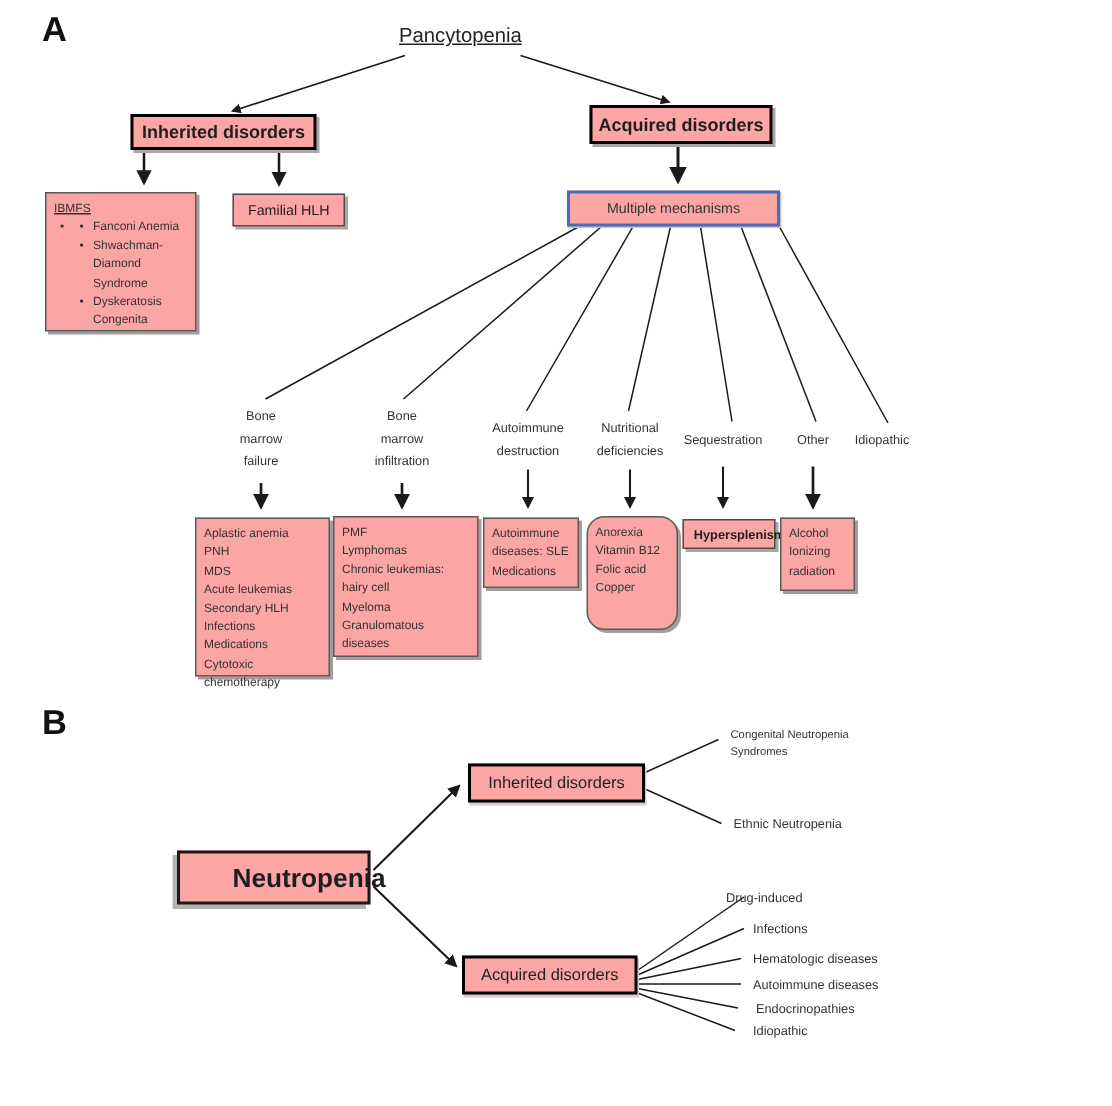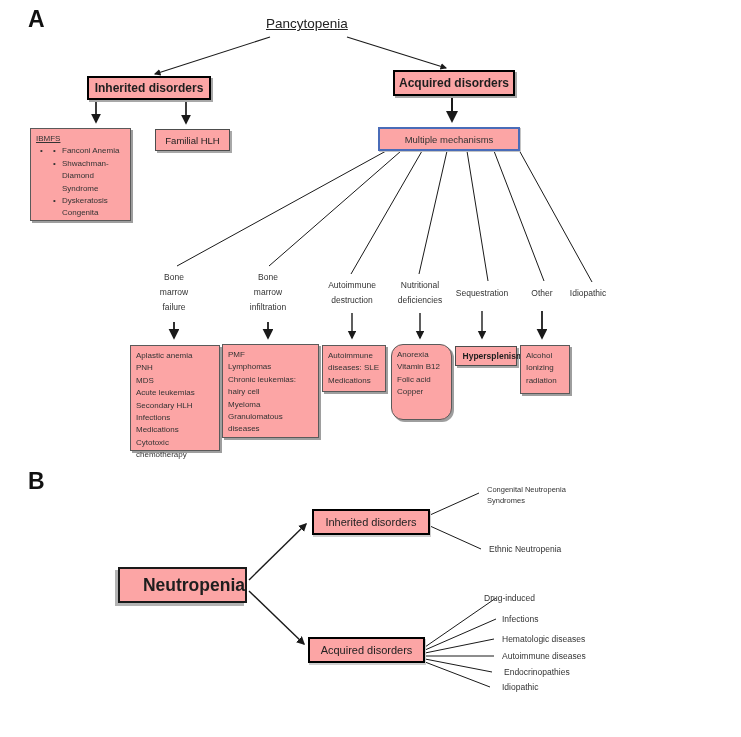--- a/index.html
+++ b/index.html
@@ -33,21 +33,21 @@
     position:absolute;transform:translateX(-50%);text-align:center;
     font-size:8.5px;line-height:1.75;white-space:pre-line;color:#333;
   }
   .b-child{position:absolute;font-size:8.5px;color:#333;line-height:1.5;}
   .bullet-list div{position:relative;padding-left:13px;}
   .bullet-list div::before{content:"•";position:absolute;left:4px;}
   .ibmfs-title{padding-left:0 !important;text-decoration:underline;}
   .ibmfs-title::before{content:"" !important;}
   #neutropenia-box{
     border:2px solid #1a1a1a;box-shadow:-3px 3px 0 #b3b3b3;
-    font-size:17.5px;font-weight:bold;display:flex;align-items:center;justify-content:flex-end;
+    font-size:17.5px;font-weight:bold;display:flex;align-items:center;justify-content:flex-start;padding-left:35px;
   }
   .box-b{
     border:2px solid #000;box-shadow:1px 2px 0 #cfcfcf;
     font-size:11px;display:flex;align-items:center;justify-content:center;color:#222;
   }
   #caption{position:absolute;left:10px;top:697px;font-size:13px;color:#111;}
   #caption .fig{font-weight:bold;}
   #caption .it{font-style:italic;}
 </style>
 </head>

